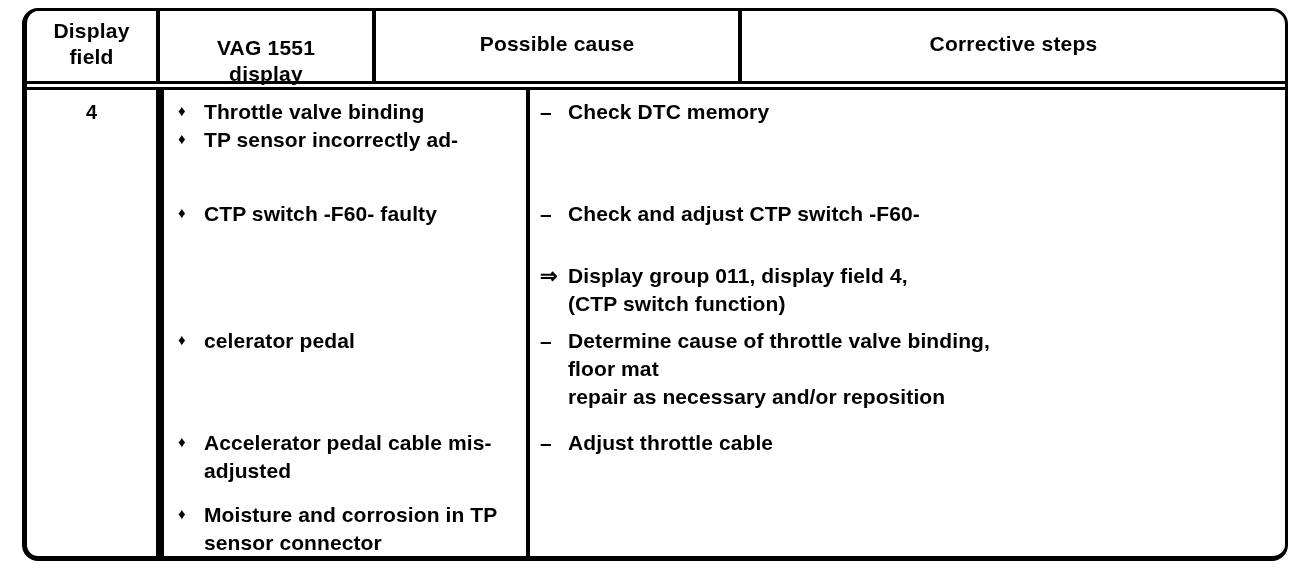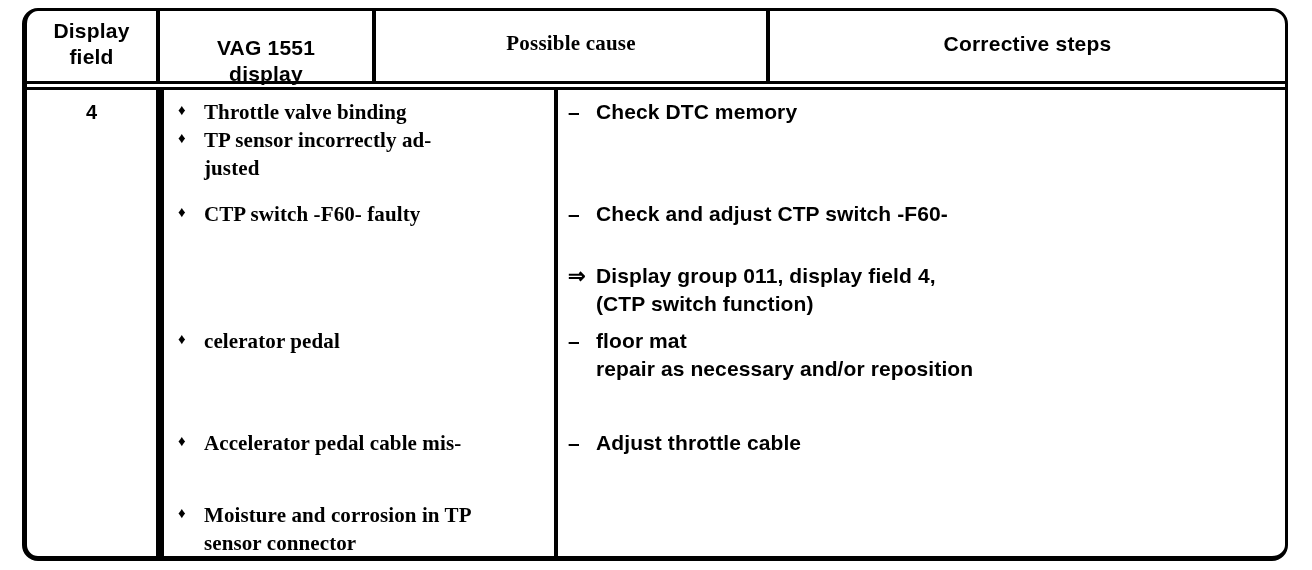--- a/index.html
+++ b/index.html
@@ -54,21 +54,21 @@
     text-align: center;
     font-weight: bold;
     font-size: 21px;
     line-height: 1.22;
     letter-spacing: 0.2px;
     padding-bottom: 4px;
   }
   .hdr-cell span { display: block; }
   .c1 { width: 129px; }
   .c2 { width: 212px; margin-top: 33px; }
-  .c3 { width: 390px; font-family: Liberation Serif, serif; }
+  .c3 { width: 362px; }
   .c4 { flex: 1 1 auto; }
 
   .vsep {
     width: 4px;
     background: #000;
     flex: 0 0 4px;
   }
 
   
   .double-rule {
@@ -211,21 +211,20 @@
           <span class="marker bullet-glyph">♦</span>
           <span class="txt">
             <span class="l1">Throttle valve binding</span>
           </span>
         </div>
 
         <div class="blk" style="top:36px;">
           <span class="marker bullet-glyph">♦</span>
           <span class="txt">
             <span class="l1">TP sensor incorrectly ad-</span>
-            <span class="l2">justed</span>
           </span>
         </div>
 
         <div class="blk" style="top:110px;">
           <span class="marker bullet-glyph">♦</span>
           <span class="txt">
             <span class="l1">CTP switch -F60- faulty</span>
           </span>
         </div>
 
@@ -233,20 +232,21 @@
           <span class="marker bullet-glyph">♦</span>
           <span class="txt">
             <span class="l2">celerator pedal</span>
           </span>
         </div>
 
         <div class="blk" style="top:339px;">
           <span class="marker bullet-glyph">♦</span>
           <span class="txt">
             <span class="l1">Accelerator pedal cable mis-</span>
+            <span class="l2">adjusted</span>
           </span>
         </div>
 
         <div class="blk" style="top:411px;">
           <span class="marker bullet-glyph">♦</span>
           <span class="txt">
             <span class="l1">Moisture and corrosion in TP</span>
             <span class="l2">sensor connector</span>
           </span>
         </div>
@@ -274,20 +274,21 @@
           <span class="marker arrow-glyph">⇒</span>
           <span class="txt">
             <span class="l1">Display group 011, display field 4,</span>
             <span class="l2">(CTP switch function)</span>
           </span>
         </div>
 
         <div class="blk" style="top:237px;">
           <span class="marker dash-glyph">–</span>
           <span class="txt">
+            <span class="l1">Determine cause of throttle valve binding,</span>
             <span class="l2">floor mat</span>
             <span class="l2">repair as necessary and/or reposition</span>
           </span>
         </div>
 
         <div class="blk" style="top:339px;">
           <span class="marker dash-glyph">–</span>
           <span class="txt">
             <span class="l1">Adjust throttle cable</span>
           </span>

